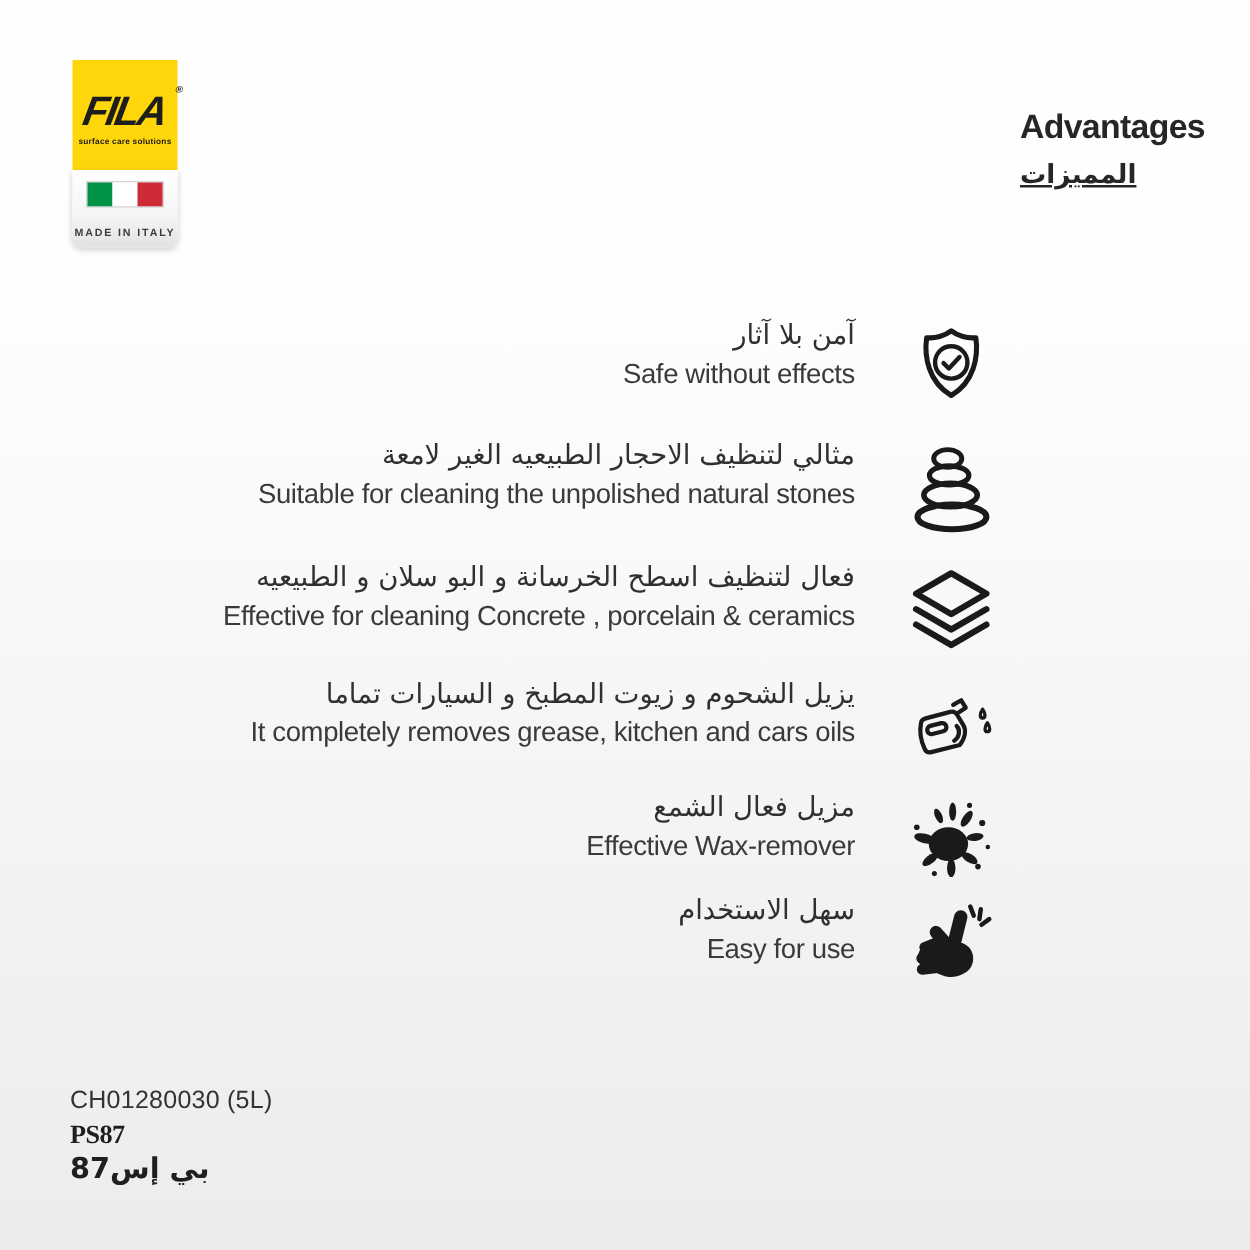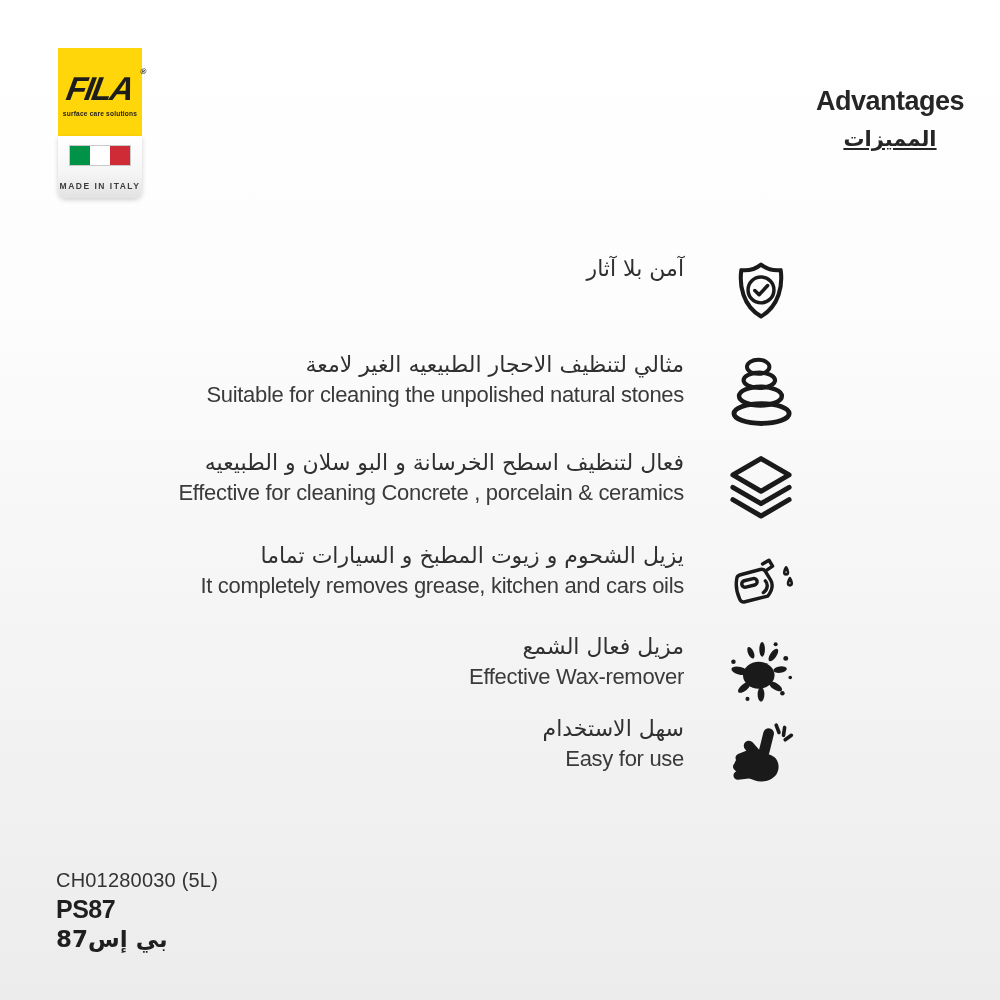--- a/index.html
+++ b/index.html
@@ -26,36 +26,36 @@
     background:linear-gradient(180deg,#ffffff 0%,#f5f5f5 60%,#e2e2e2 100%);
     border-radius:0 0 8px 8px; padding:9px 6px 7px;
     box-shadow:0 2px 5px rgba(0,0,0,.18);
     display:flex; flex-direction:column; align-items:center; gap:15px;
   }
   .flag { width:62px; height:21px; display:flex; border:1px solid #c9c9c9; background:#fff; }
   .flag > div { flex:1; }
   .made-text { font-size:8.5px; letter-spacing:1.5px; color:#3d3d3d; font-weight:bold; white-space:nowrap; }
 
   
-  .header { position:absolute; right:36px; top:86px; text-align:center; }
+  .header { position:absolute; right:36px; top:86px; text-align:left; }
   .header-en { font-size:27px; font-weight:bold; color:#262626; letter-spacing:-.5px; }
   .header-ar { font-size:21px; font-weight:bold; color:#262626; margin-top:10px; font-family:"DejaVu Sans", sans-serif; direction:rtl;text-decoration:underline; }
 
   
   .adv-row { position:absolute; right:200px; display:flex; }
   .adv-text { text-align:right; margin-right:38px; }
   .adv-ar { font-size:22px; color:#303030; font-family:"DejaVu Sans", sans-serif; direction:rtl; white-space:nowrap; }
   .adv-en { font-size:22px; color:#3a3a3a; margin-top:5px; letter-spacing:-.3px; white-space:nowrap; }
   .adv-icon { width:78px; height:78px; flex:0 0 78px; display:flex; align-items:center; justify-content:center; color:#1a1a1a; }
   .adv-icon svg { width:72px; height:72px; }
 
   
   .footer { position:absolute; left:56px; top:869px; }
   .footer-code { font-size:20px; color:#333; letter-spacing:.2px; }
-  .footer-product { font-size:25px; font-weight:bold; color:#1f1f1f; margin-top:3px; letter-spacing:-.5px; }
+  .footer-product { font-size:21px; font-weight:bold; color:#1f1f1f; margin-top:3px; letter-spacing:-.5px;font-family:Liberation Serif, serif; }
   .footer-ar { font-size:23px; color:#1f1f1f; margin-top:2px; font-family:"DejaVu Sans", sans-serif; font-weight:bold; direction:rtl; display:inline-block; }
 </style>
 </head>
 <body>
 
 <div class="page">
 
   <div class="brand">
     <div class="brand-logo" style="background: rgb(255, 214, 10);">
       <div class="fila-word">
@@ -75,20 +75,21 @@
 
   <div class="header">
     <div class="header-en">Advantages</div>
     <div class="header-ar">المميزات</div>
   </div>
 
   <div id="adv-list">
       <div class="adv-row" style="top: 256px;">
         <div class="adv-text">
           <div class="adv-ar">آمن بلا آثار</div>
+          <div class="adv-en">Safe without effects</div>
         </div>
         <div class="adv-icon">
           <svg viewBox="0 0 64 64">
             <path d="M32 5c4.5 3.6 11.5 5.6 17.5 4.9 1.8 13-1 31.6-17.5 41.1C15.5 41.5 12.7 22.9 14.5 9.9 20.5 10.6 27.5 8.6 32 5z" fill="none" stroke="currentColor" stroke-width="3.6" stroke-linejoin="round"></path>
             <circle cx="32" cy="27.5" r="11.5" fill="none" stroke="currentColor" stroke-width="3.1"></circle>
             <path d="M26.5 28l3.8 3.8 7.6-8.2" fill="none" stroke="currentColor" stroke-width="3.1" stroke-linecap="round" stroke-linejoin="round"></path>
           </svg>
         </div>
       </div>
       <div class="adv-row" style="top: 352px;">

